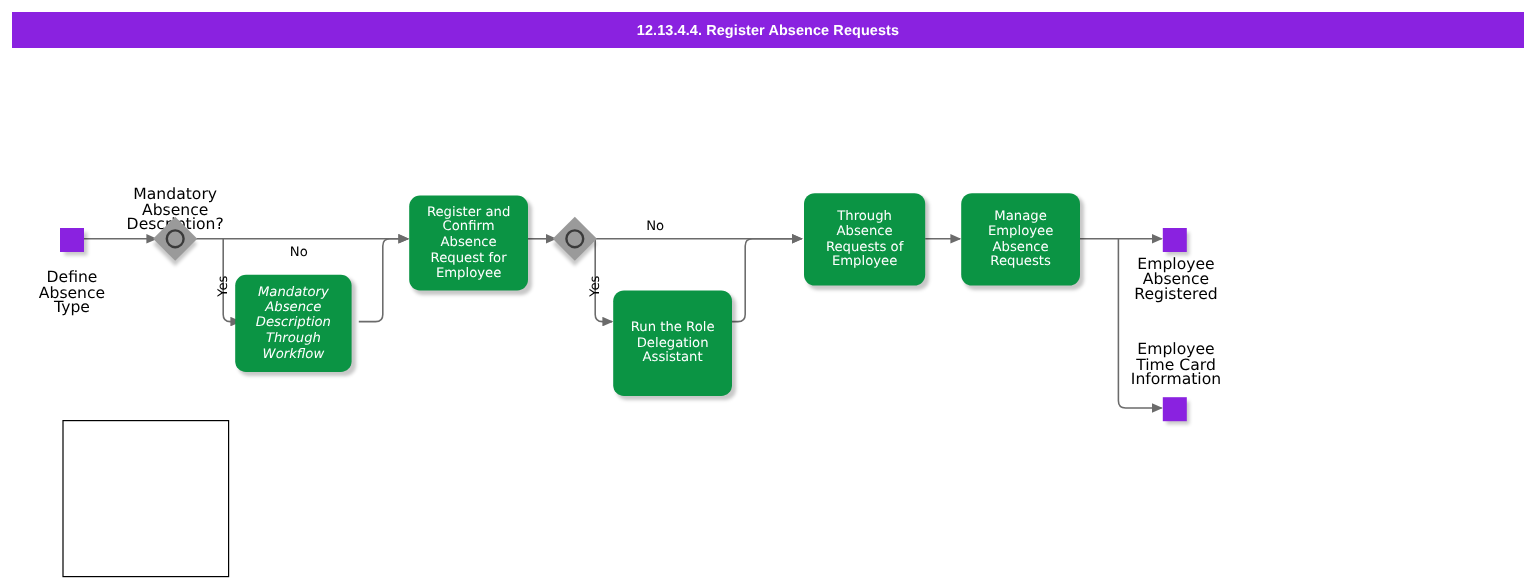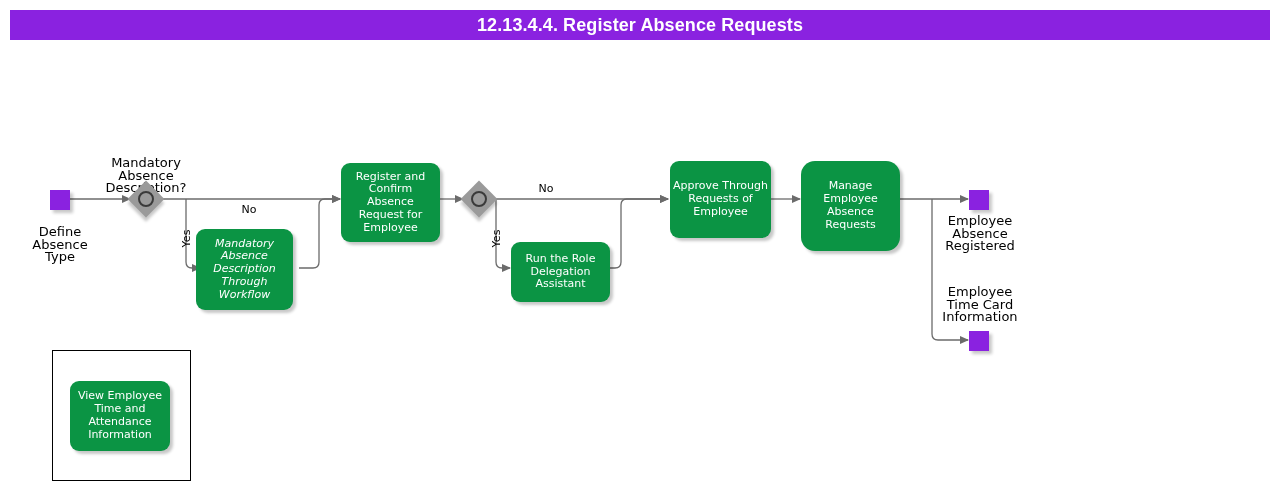--- a/index.html
+++ b/index.html
@@ -23,21 +23,21 @@
     top: 10px;
     width: 1260px;
     height: 30px;
     background: #8a22e0;
     display: flex;
     align-items: center;
     justify-content: center;
   }
   .header-title {
     color: #ffffff;
-    font-size: 18px;
+    font-size: 12px;
     font-weight: bold;
     font-family: "Liberation Sans", sans-serif;
     letter-spacing: 0.1px;
     white-space: nowrap;
   }
 
   
   .canvas {
     position: absolute;
     left: 0;
@@ -205,42 +205,38 @@
 Employee</div>
 
   <div class="gateway-wrap" style="left:466px; top:186px; width:26px; height:26px;">
     <div class="gateway"></div>
     <div class="gateway-ring"></div>
   </div>
 
   <div class="flow-label" style="left:529px; top:182px; width:34px;">No</div>
   <div class="flow-label rot" style="left:484px; top:232px; width:24px;">Yes</div>
 
-  <div class="node task" style="left:511px; top:242px; width:99px; height:60px;">Run the Role
+  <div class="node task" style="left:511px; top:242px; width:99px; height:88px;">Run the Role
 Delegation
 Assistant</div>
 
-  <div class="node task" style="left:670px; top:161px; width:101px; height:77px;">Approve Through
+  <div class="node task" style="left:670px; top:161px; width:101px; height:77px;">Through Absence
 Requests of
 Employee</div>
 
-  <div class="node task" style="left:801px; top:161px; width:99px; height:90px;border-radius:14px;">Manage
+  <div class="node task" style="left:801px; top:161px; width:99px; height:77px;">Manage
 Employee
 Absence
 Requests</div>
 
   <div class="node event" style="left:969px; top:190px; width:20px; height:20px;"></div>
   <div class="label" style="left:930px; top:215px; width:100px;">Employee
 Absence
 Registered</div>
 
   <div class="label" style="left:930px; top:286px; width:100px;">Employee
 Time Card
 Information</div>
   <div class="node event" style="left:969px; top:331px; width:20px; height:20px;"></div>
 
   <div class="group-box" style="left:52px; top:350px; width:139px; height:131px;"></div>
-  <div class="node task" style="left:70px; top:381px; width:100px; height:70px;">View Employee
-Time and
-Attendance
-Information</div>
 
 </div>
 
 </body></html>

